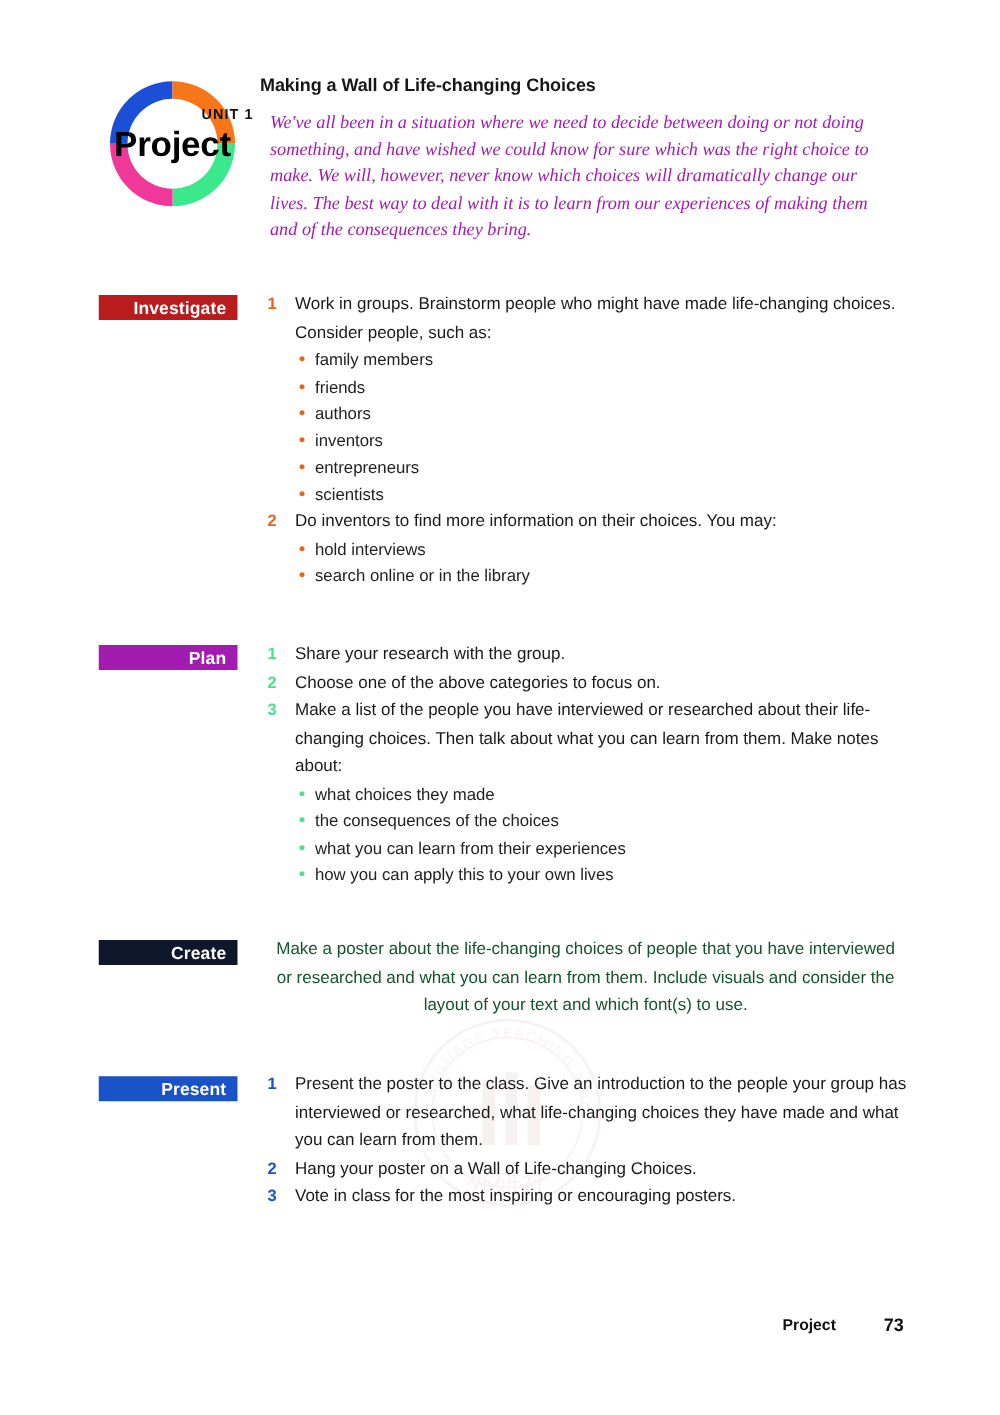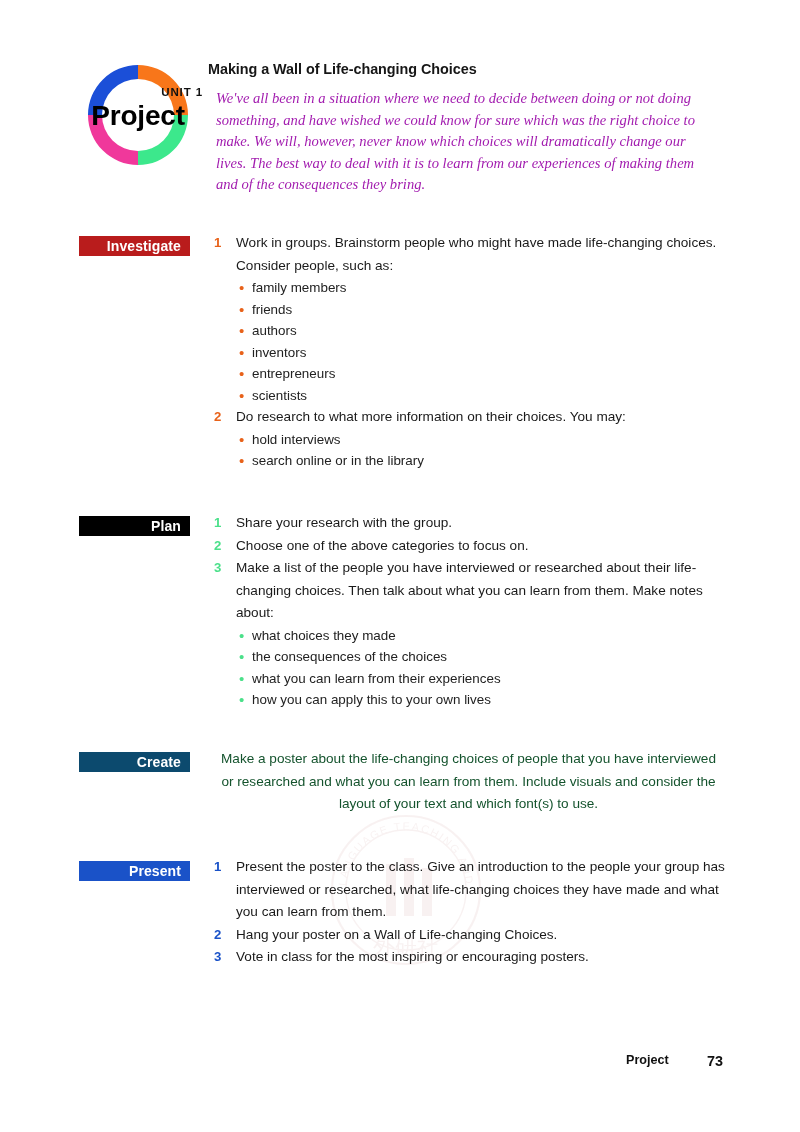--- a/index.html
+++ b/index.html
@@ -271,37 +271,37 @@
             <span class="bullet-dot" style="color: rgb(232, 98, 26);">•</span>
             <span class="bullet-text">entrepreneurs</span>
           </li>
           <li class="bullet">
             <span class="bullet-dot" style="color: rgb(232, 98, 26);">•</span>
             <span class="bullet-text">scientists</span>
           </li>
         </ul>
         <div class="item">
           <div class="item-num" style="color: rgb(232, 98, 26);">2</div>
-          <div class="item-text">Do research to what more information on their choices. You may:</div>
+          <div class="item-text">Do inventors to find more information on their choices. You may:</div>
         </div>
         <ul class="bullets">
           <li class="bullet">
             <span class="bullet-dot" style="color: rgb(232, 98, 26);">•</span>
             <span class="bullet-text">hold interviews</span>
           </li>
           <li class="bullet">
             <span class="bullet-dot" style="color: rgb(232, 98, 26);">•</span>
             <span class="bullet-text">search online or in the library</span>
           </li>
         </ul>
       </div>
   </div>
 
   <div class="section" style="top:516px">
-    <div class="badge" id="badge-1" style="background: #000000;">Plan</div>
+    <div class="badge" id="badge-1" style="background: #a21caf;">Plan</div>
     <div class="body-col" id="body-1" style="top:-4px">
         <div class="item">
           <div class="item-num" style="color: rgb(75, 224, 138);">1</div>
           <div class="item-text">Share your research with the group.</div>
         </div>
         <div class="item">
           <div class="item-num" style="color: rgb(75, 224, 138);">2</div>
           <div class="item-text">Choose one of the above categories to focus on.</div>
         </div>
         <div class="item">
@@ -323,21 +323,21 @@
           </li>
           <li class="bullet">
             <span class="bullet-dot" style="color: rgb(75, 224, 138);">•</span>
             <span class="bullet-text">how you can apply this to your own lives</span>
           </li>
         </ul>
       </div>
   </div>
 
   <div class="section" style="top:752px">
-    <div class="badge" id="badge-2" style="background: #0c4a6e;">Create</div>
+    <div class="badge" id="badge-2" style="background: #0f172a;">Create</div>
     <div class="body-col" id="body-2" style="top:-4px; left:216px">
         <div class="para">Make a poster about the life-changing choices of people that you have interviewed or researched and what you can learn from them. Include visuals and consider the layout of your text and which font(s) to use.</div>
       </div>
   </div>
 
   <div class="section" style="top:861px">
     <div class="badge" id="badge-3" style="background: rgb(26, 82, 200);">Present</div>
     <div class="body-col" id="body-3" style="top:-5px">
         <div class="item">
           <div class="item-num" style="color: rgb(26, 82, 200);">1</div>

